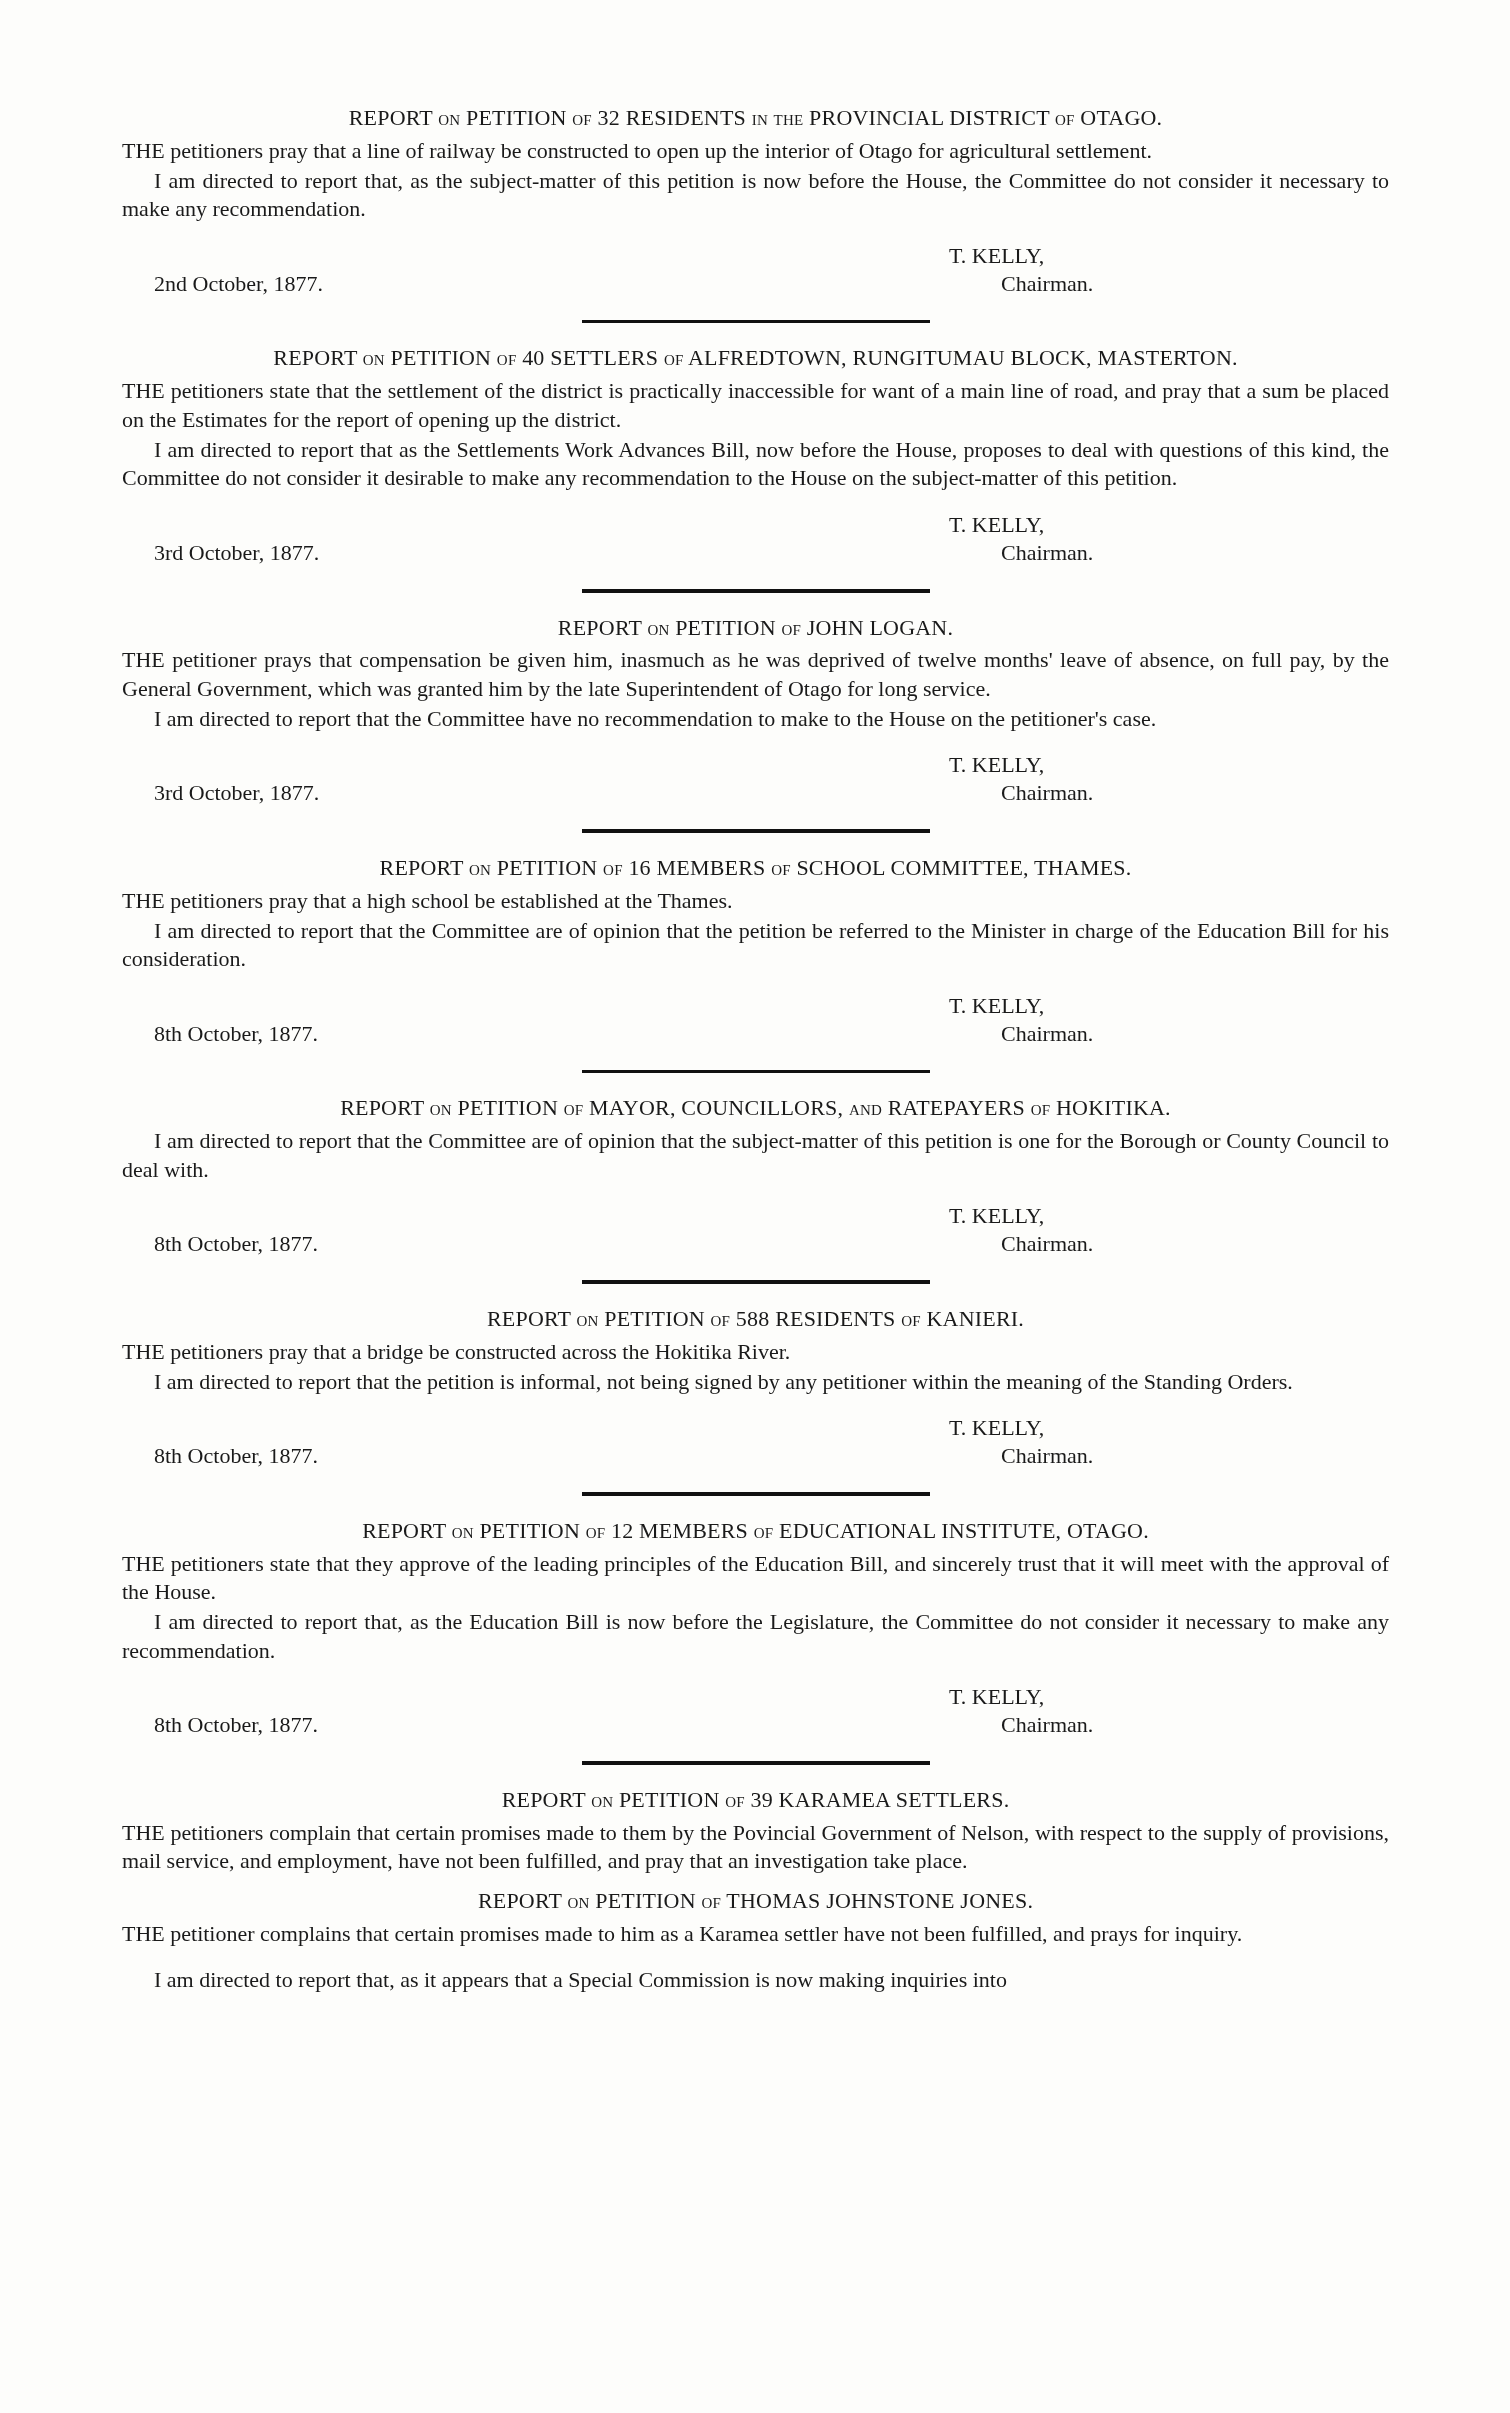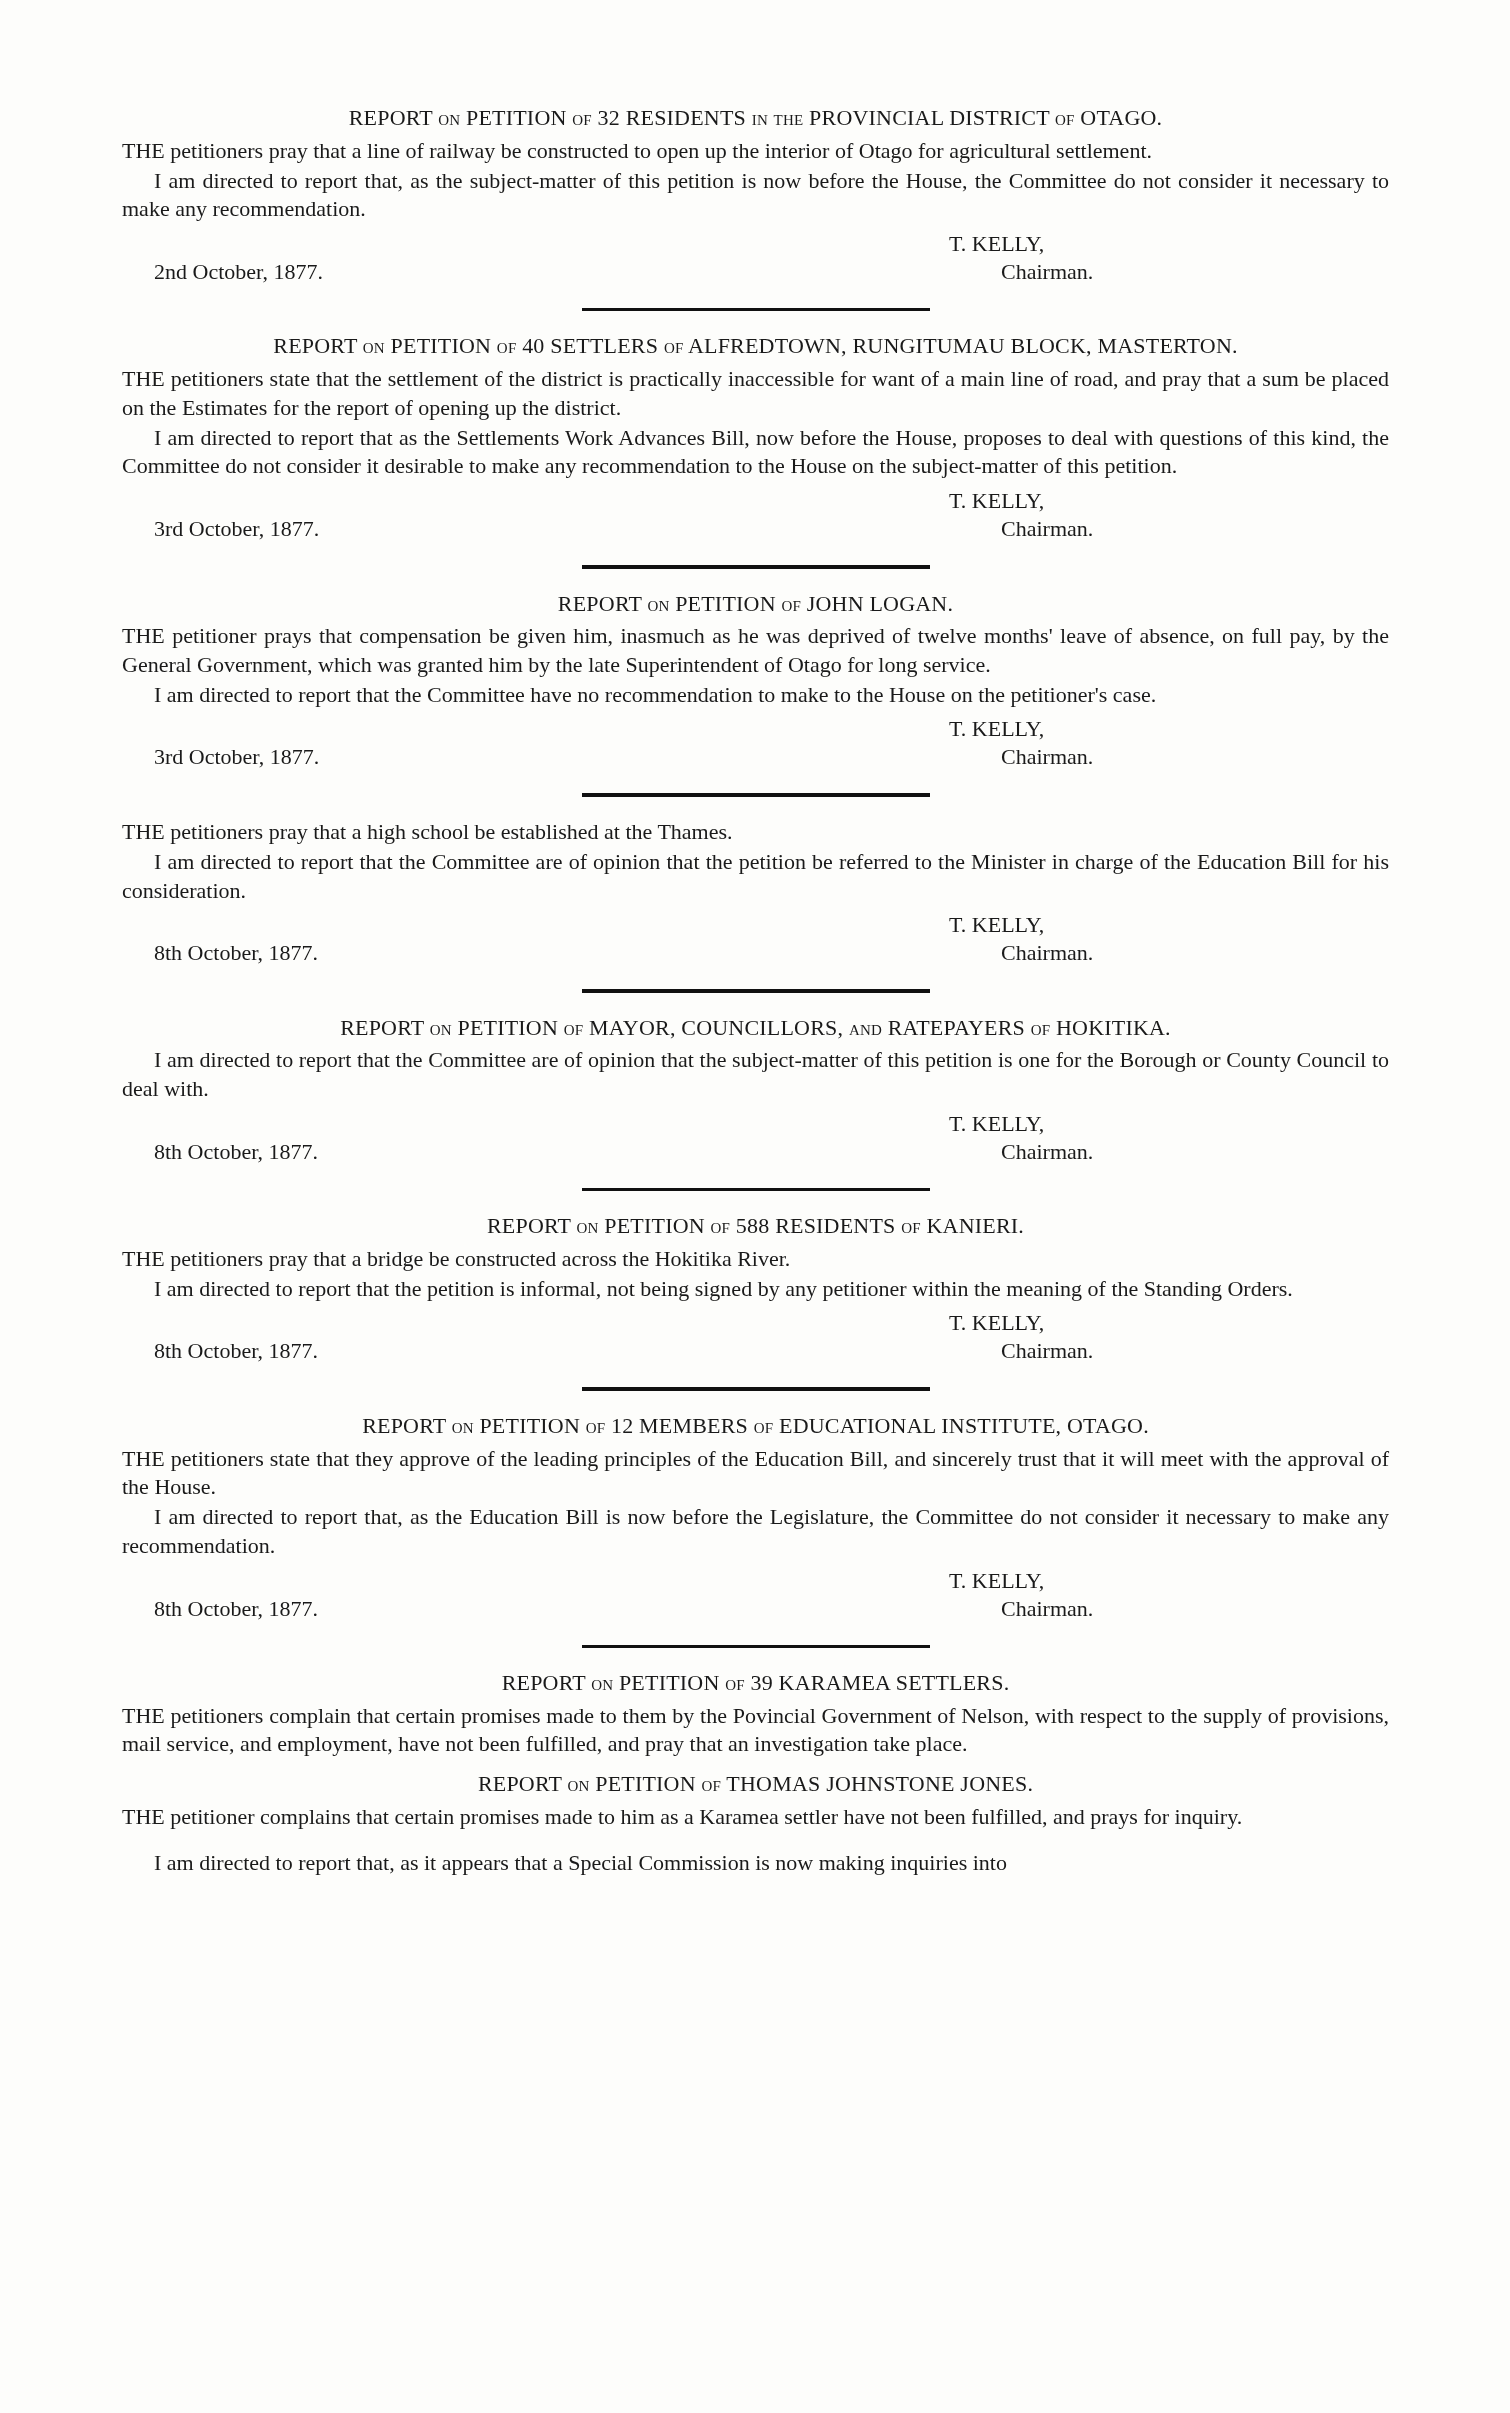--- a/index.html
+++ b/index.html
@@ -54,21 +54,21 @@
   }
   .para {
     margin: 0 0 1.4px 0;
     text-indent: 0;
     text-align: justify;
   }
   .para.indent {
     text-indent: 32px;
   }
   .signature {
-    margin-top: 6px;
+    margin-top: 18px;
     position: relative;
     height: 60px;
   }
   .sig-name {
     position: absolute;
     left: 827px;
     top: 0;
     font-size: 22px;
     white-space: nowrap;
   }
@@ -139,20 +139,21 @@
       <p class="para indent">I am directed to report that the Committee have no recommendation to make to the House on the petitioner's case.</p>
       <div class="signature">
         <div class="sig-name sc">T. KELLY,</div>
         <div class="sig-role">Chairman.</div>
         <div class="sig-date">3rd October, 1877.</div>
       </div>
       <div class="rule"></div>
     </div>
 
     <div class="block">
+      <div class="report-title sc">REPORT on PETITION of 16 MEMBERS of SCHOOL COMMITTEE, THAMES.</div>
       <p class="para">THE petitioners pray that a high school be established at the Thames.</p>
       <p class="para indent">I am directed to report that the Committee are of opinion that the petition be referred to the Minister in charge of the Education Bill for his consideration.</p>
       <div class="signature">
         <div class="sig-name sc">T. KELLY,</div>
         <div class="sig-role">Chairman.</div>
         <div class="sig-date">8th October, 1877.</div>
       </div>
       <div class="rule"></div>
     </div>
 

